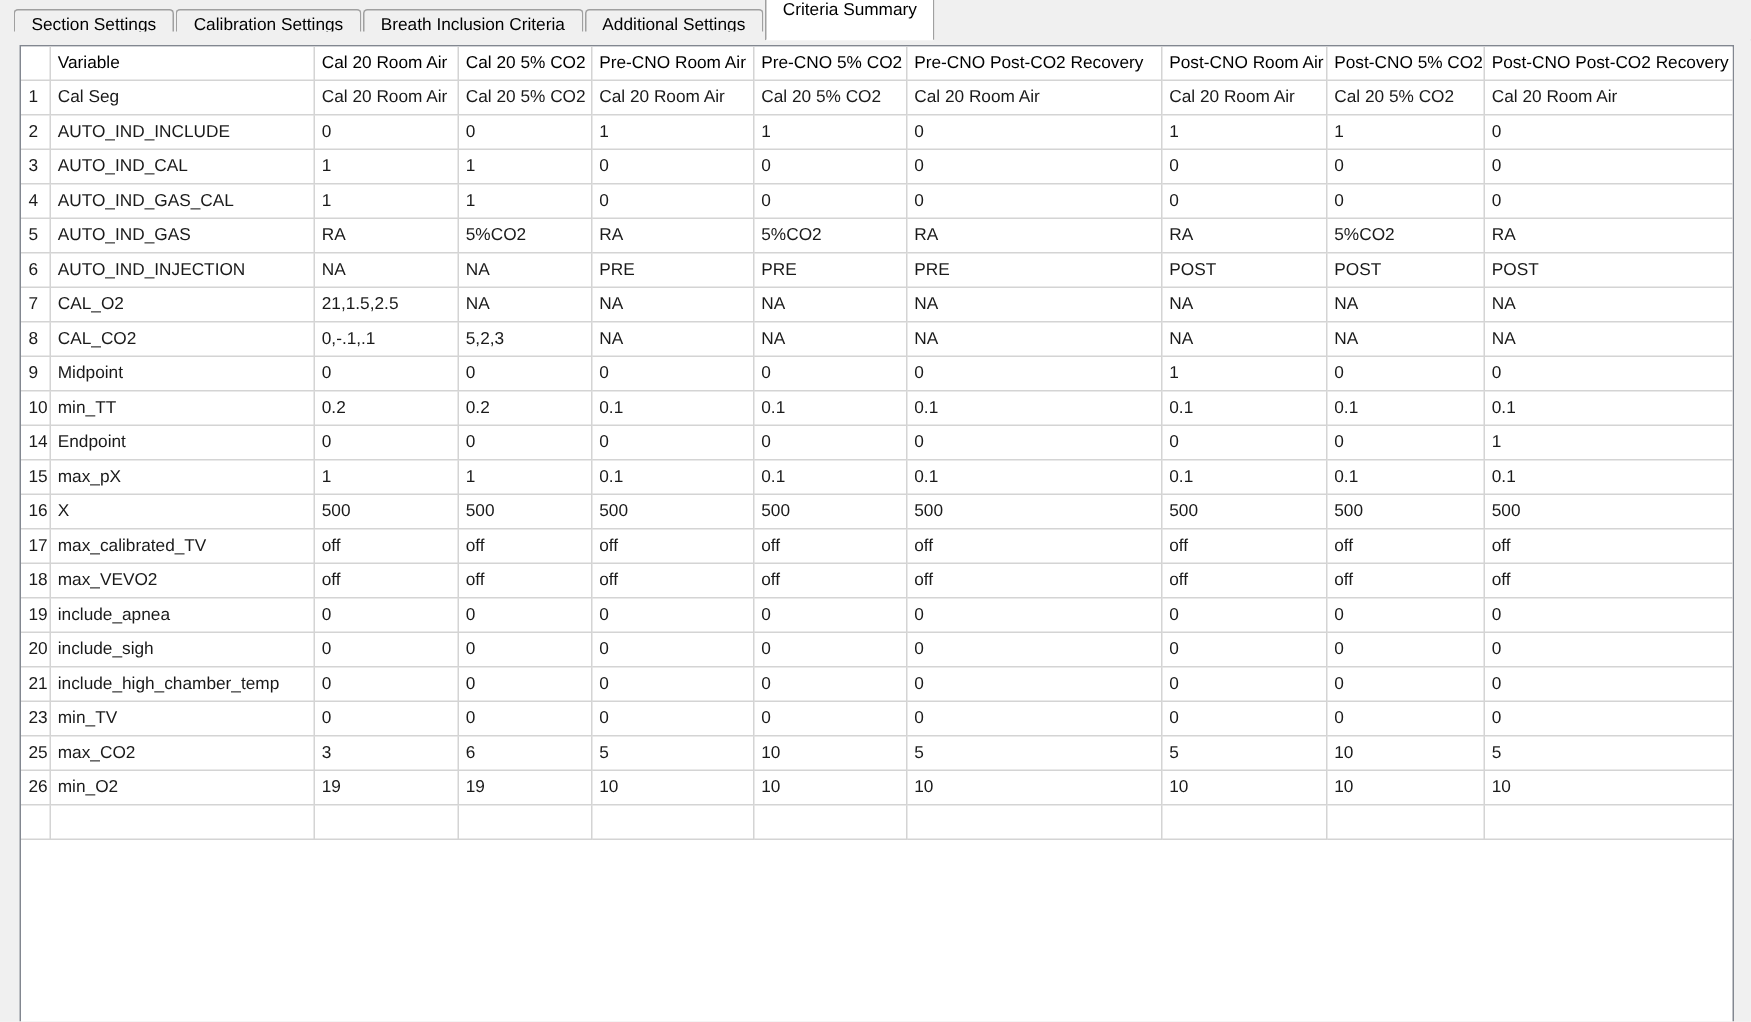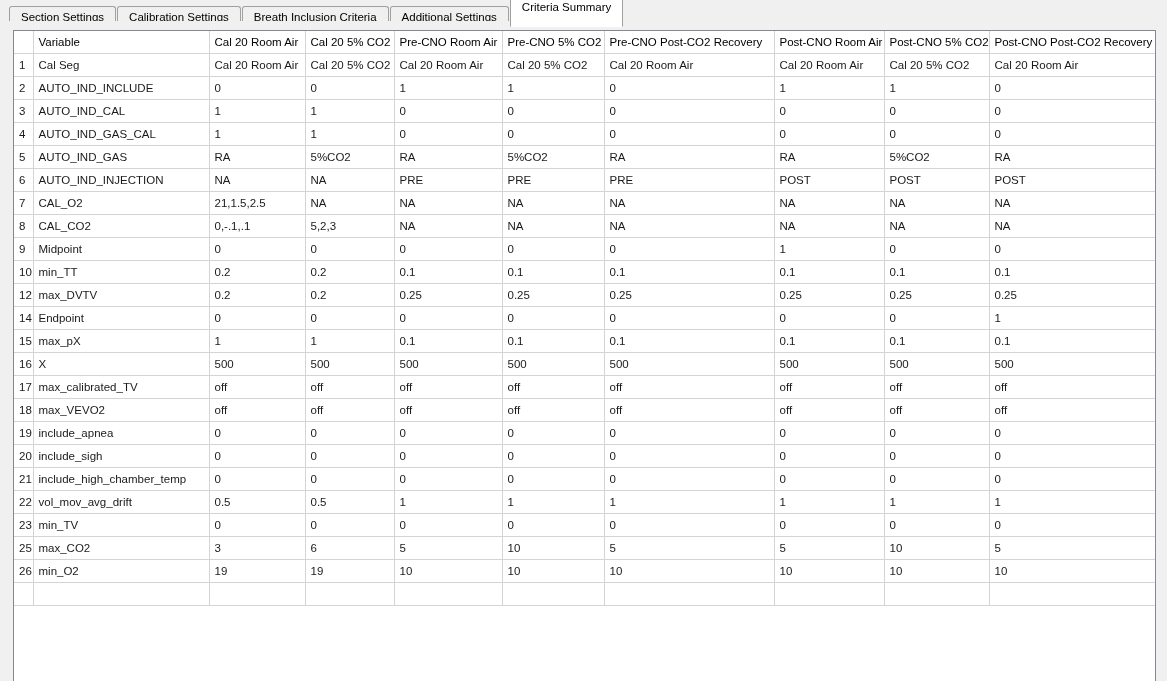--- a/index.html
+++ b/index.html
@@ -297,32 +297,20 @@
               <td class="val c0">0.2</td>
               <td class="val c1">0.2</td>
               <td class="val c2">0.1</td>
               <td class="val c3">0.1</td>
               <td class="val c4">0.1</td>
               <td class="val c5">0.1</td>
               <td class="val c6">0.1</td>
               <td class="val c7">0.1</td>
             </tr>
             <tr>
-              <td class="rownum">12</td>
-              <td class="varname">max_DVTV</td>
-              <td class="val c0">0.2</td>
-              <td class="val c1">0.2</td>
-              <td class="val c2">0.25</td>
-              <td class="val c3">0.25</td>
-              <td class="val c4">0.25</td>
-              <td class="val c5">0.25</td>
-              <td class="val c6">0.25</td>
-              <td class="val c7">0.25</td>
-            </tr>
-            <tr>
               <td class="rownum">14</td>
               <td class="varname">Endpoint</td>
               <td class="val c0">0</td>
               <td class="val c1">0</td>
               <td class="val c2">0</td>
               <td class="val c3">0</td>
               <td class="val c4">0</td>
               <td class="val c5">0</td>
               <td class="val c6">0</td>
               <td class="val c7">1</td>
@@ -403,32 +391,20 @@
               <td class="rownum">21</td>
               <td class="varname">include_high_chamber_temp</td>
               <td class="val c0">0</td>
               <td class="val c1">0</td>
               <td class="val c2">0</td>
               <td class="val c3">0</td>
               <td class="val c4">0</td>
               <td class="val c5">0</td>
               <td class="val c6">0</td>
               <td class="val c7">0</td>
-            </tr>
-            <tr>
-              <td class="rownum">22</td>
-              <td class="varname">vol_mov_avg_drift</td>
-              <td class="val c0">0.5</td>
-              <td class="val c1">0.5</td>
-              <td class="val c2">1</td>
-              <td class="val c3">1</td>
-              <td class="val c4">1</td>
-              <td class="val c5">1</td>
-              <td class="val c6">1</td>
-              <td class="val c7">1</td>
             </tr>
             <tr>
               <td class="rownum">23</td>
               <td class="varname">min_TV</td>
               <td class="val c0">0</td>
               <td class="val c1">0</td>
               <td class="val c2">0</td>
               <td class="val c3">0</td>
               <td class="val c4">0</td>
               <td class="val c5">0</td>

